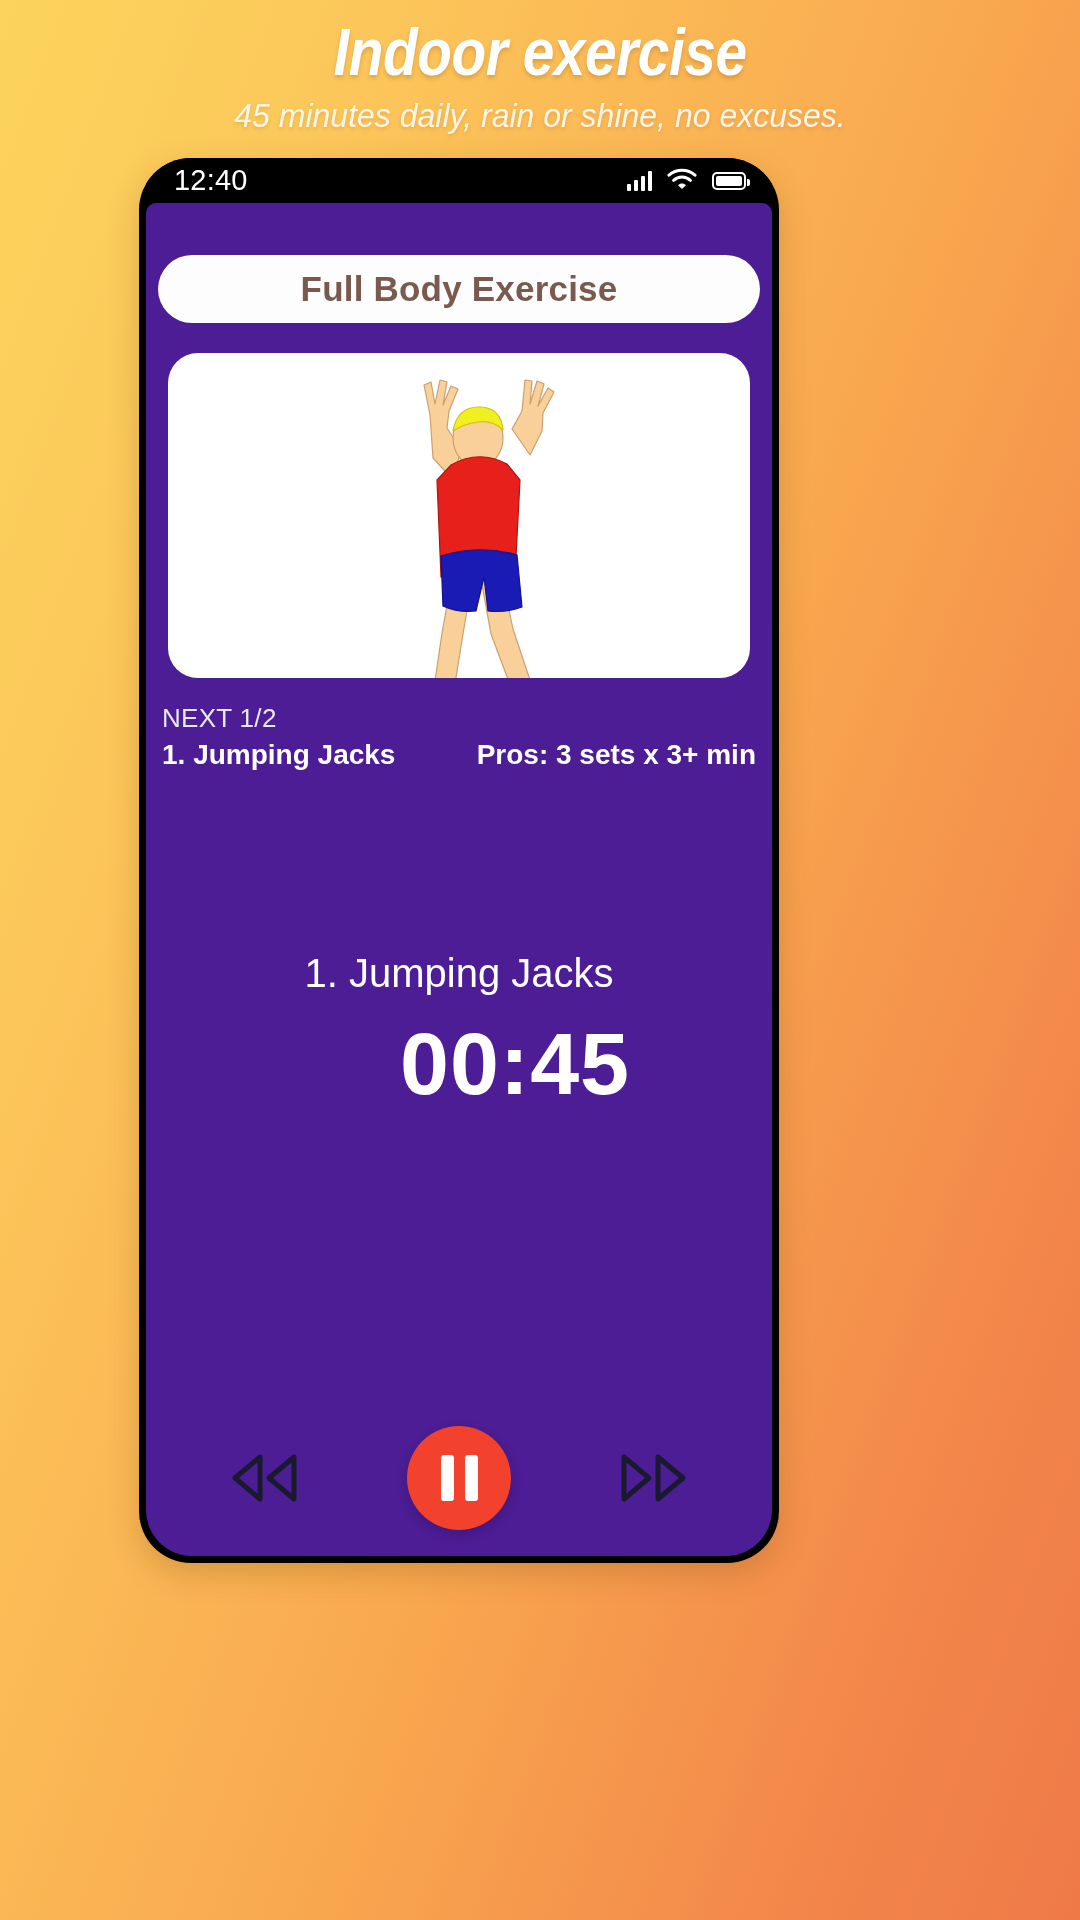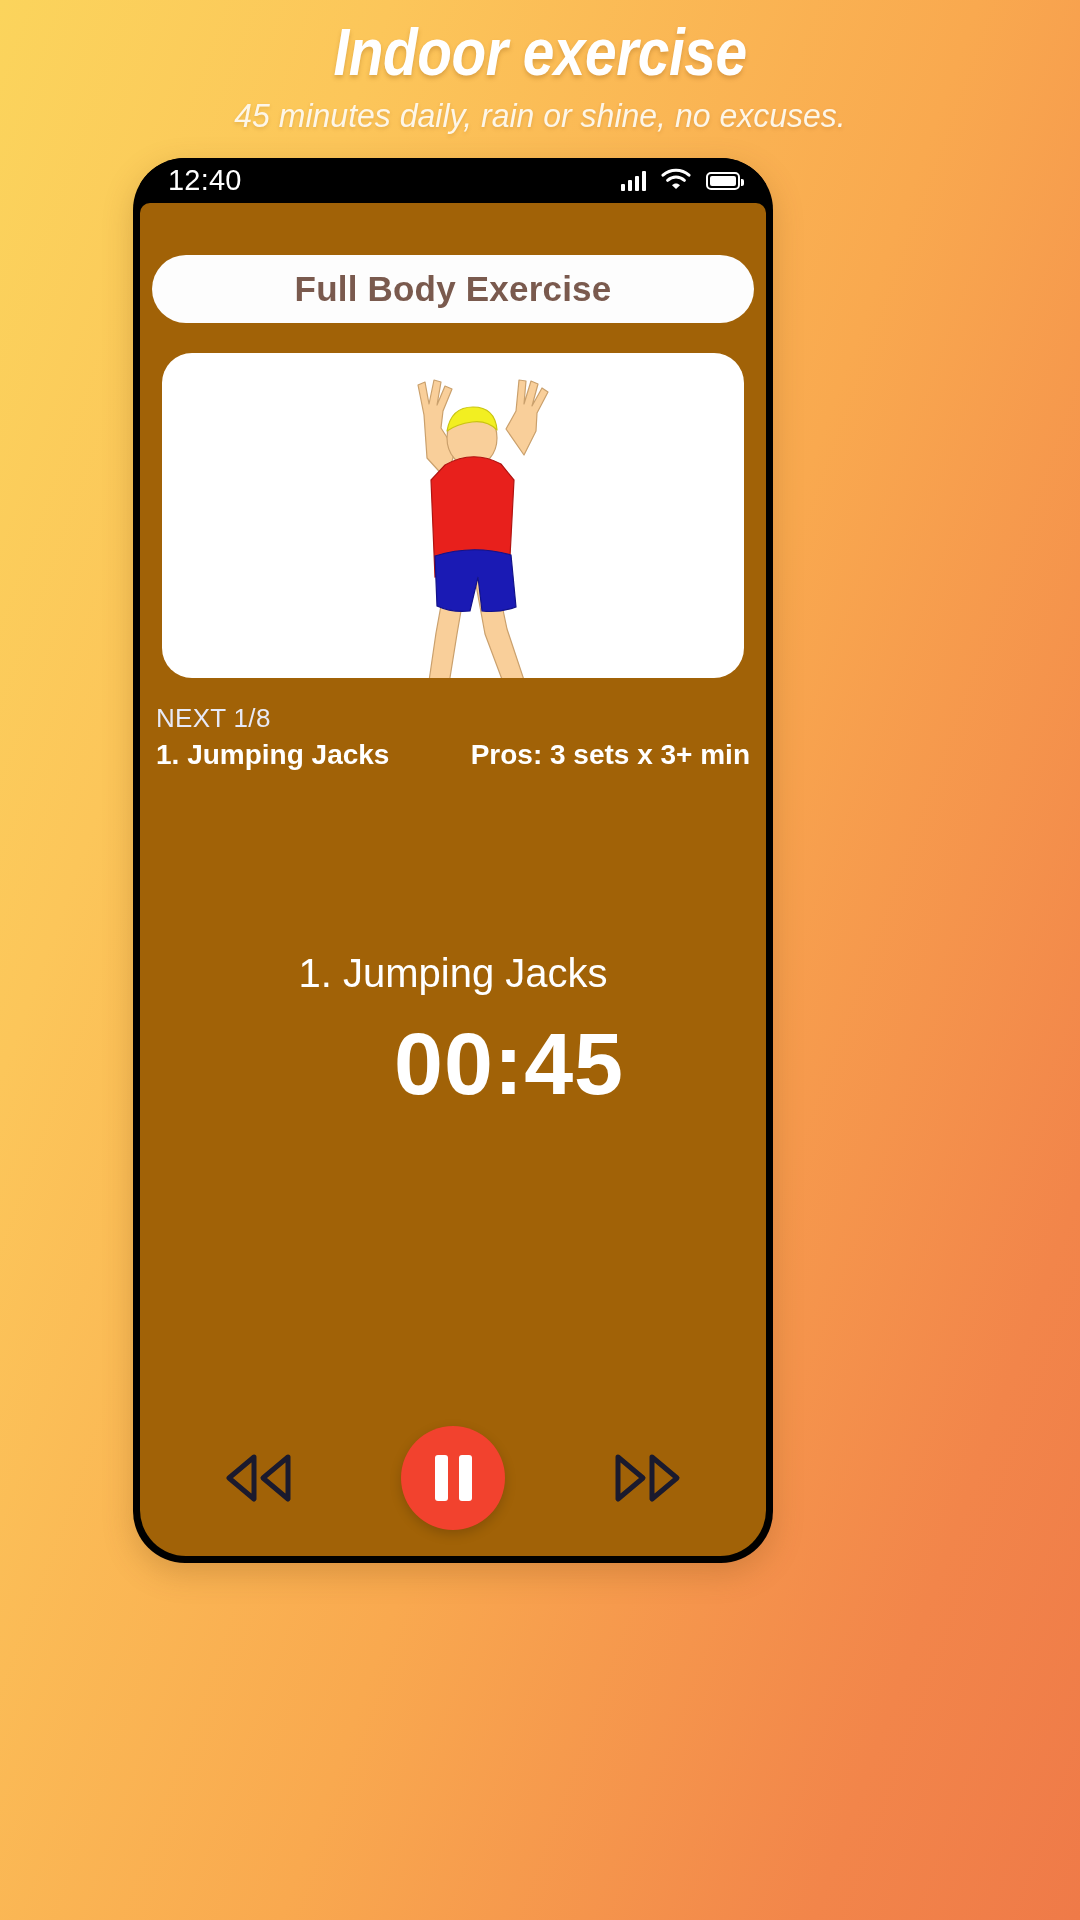--- a/index.html
+++ b/index.html
@@ -27,31 +27,31 @@
     margin-top:8px;
     font-size:33px;
     color:#fdf6e8;
     transform: scaleX(0.97);
     text-shadow: 0 2px 4px rgba(150,90,20,0.22);
   }
 
   
   .phone {
     position:absolute;
-    left:133px; top:158px;
+    left:139px; top:158px;
     width:640px; height:1405px;
     background:#000;
     border-radius:52px;
     overflow:hidden;
     box-shadow: 0 10px 30px rgba(120,70,20,0.25);
   }
   .screen {
     position:absolute; left:7px; top:45px;
     width:626px; height:1353px;
-    background:#a16207;
+    background:#4c1d95;
     border-radius:10px 10px 46px 46px;
     overflow:hidden;
   }
 
   
   .statusbar {
     position:absolute; left:7px; top:0; width:626px; height:45px;
     background:#000; color:#fff;
     display:flex; align-items:center; justify-content:space-between;
     padding:0 26px 0 28px;
@@ -194,21 +194,21 @@
         <path d="M283 112 q28 -16 56 -1 l13 16 l-5 96 q-38 -11 -74 1 l-4 -97 z" fill="#e8201c" stroke="#b01411" stroke-width="1.2"></path>
 
         <path d="M273 203 q38 -12 76 -1 l5 52 q-16 6 -34 4 l-4 -34 l-8 34 q-18 2 -33 -5 z" fill="#1a1ab4" stroke="#12128a" stroke-width="1.2"></path>
 
         <path d="M266 330 q-12 12 -6 22 q8 8 22 2 q8 -4 6 -16 l-2 -9 z" fill="#1a1ab4" stroke="#12128a"></path>
 
         <path d="M344 334 q-4 16 6 24 q12 6 20 -4 q4 -10 -6 -20 l-6 -6 z" fill="#1a1ab4" stroke="#12128a"></path>
       </svg>
     </div>
 
-    <div class="next-label">NEXT  1/8</div>
+    <div class="next-label">NEXT  1/2</div>
     <div class="next-row">
       <span class="next-name">1. Jumping Jacks</span>
       <span class="next-pros">Pros: 3 sets x 3+ min</span>
     </div>
 
     <div class="timer-name">1. Jumping Jacks</div>
     <div class="timer-value">00:45</div>
 
     <div class="controls">
       <div class="ctl-side">

